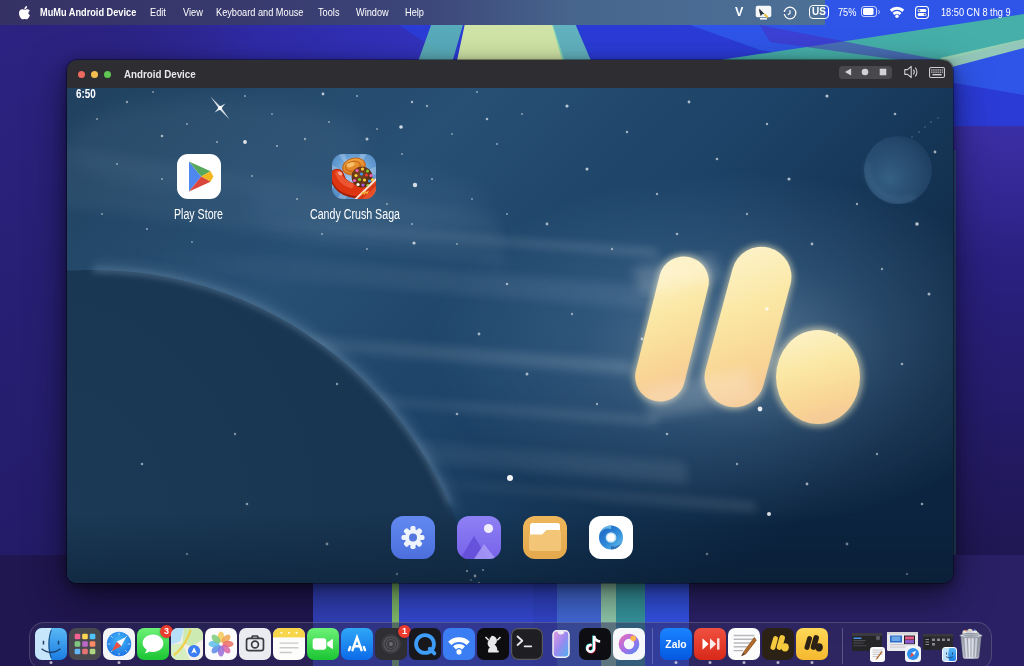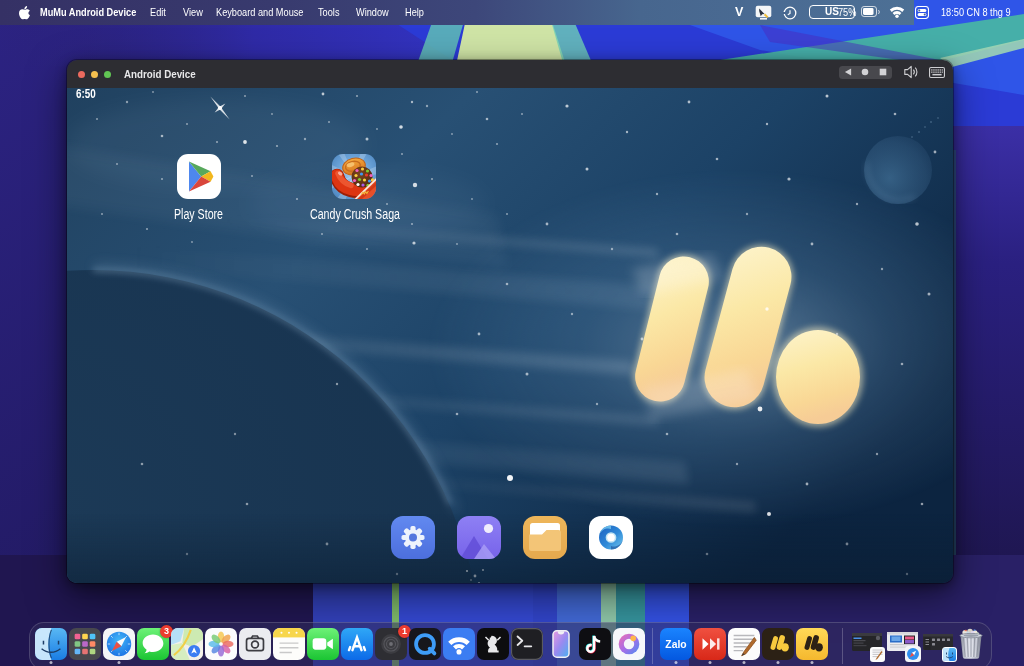--- a/index.html
+++ b/index.html
@@ -1,18 +1,18 @@
 <!DOCTYPE html>
 <html><head><meta charset="utf-8"><style>
 *{margin:0;padding:0;box-sizing:border-box}
 html,body{width:1024px;height:666px;overflow:hidden;font-family:"Liberation Sans",sans-serif}
 #desk{position:relative;width:1024px;height:666px;background:#221a5e;overflow:hidden}
 #wall{position:absolute;left:0;top:0}
 
-#menubar{position:absolute;left:0;top:0;width:914px;height:25px;color:#fff;font-size:12px;
+#menubar{position:absolute;left:0;top:0;width:825px;height:25px;color:#fff;font-size:12px;
 background:linear-gradient(90deg,#353165 0%,#383a6e 30%,#3d477a 52%,#47668e 70%,#4a6b93 85%,#4d7095 100%)}
 #menubar .ab{position:absolute;top:0;line-height:25px;white-space:nowrap;transform:scaleX(0.8);transform-origin:0 50%;font-size:11.5px}
 
 #win{position:absolute;left:67px;top:60px;width:886px;height:523px;border-radius:10px;overflow:hidden;
 box-shadow:0 14px 38px rgba(0,0,0,.5),0 3px 12px rgba(0,0,0,.42),0 0 0 1px rgba(0,0,0,.32)}
 #titlebar{position:absolute;left:0;top:0;width:100%;height:28px;background:#2d2d32;display:flex;align-items:center}
 .tl{width:7px;height:7px;border-radius:50%;margin-left:6.3px}
 #ttext{color:#e8e8ea;font-size:11.5px;font-weight:bold;margin-left:12.6px;transform:scaleX(0.85);transform-origin:0 50%}
 #tbr{position:absolute;left:0;top:0;width:100%;height:100%}
 #navpill{position:absolute;left:772px;top:5.5px;display:flex;align-items:center;justify-content:space-around;width:53px;height:13px;background:#48484d;border-radius:3.5px}
@@ -94,21 +94,21 @@
     <rect x="0.7" y="0.7" width="15.6" height="11.6" rx="2" fill="#f4f6f8"></rect>
     <path d="M5 13.8 h7" stroke="#f4f6f8" stroke-width="1.6"></path>
     <path d="M4.2 3.6 l5.4 5.4 -2.4 0.3 -1.5 2 -1.5 -5.2 Z" fill="#2c3340"></path>
     <path d="M9.5 9.2 l3.2 3.2" stroke="#f2c03c" stroke-width="2"></path>
   </svg>
   <svg style="position:absolute;left:783px;top:5.5px" width="14" height="14" viewBox="0 0 14 14">
     <circle cx="7" cy="7" r="5.8" fill="none" stroke="#ffffff" stroke-width="1.3"></circle>
     <path d="M7 4.2 L7 7.4 L4.8 8.8" stroke="#ffffff" stroke-width="1.2" fill="none"></path>
     <rect x="0" y="6" width="2.5" height="2" fill="#47658e"></rect>
   </svg>
-  <span class="ab" style="left:809px;top:4.5px;border:1.4px solid #fff;border-radius:4px;padding:0px 15px;font-size:10px;font-weight:bold;line-height:12px;transform:none">US</span>
+  <span class="ab" style="left:809px;top:4.5px;border:1.4px solid #fff;border-radius:4px;padding:0px 2px;font-size:10px;font-weight:bold;line-height:12px;transform:none">US</span>
   <span class="ab" style="left:838px">75%</span>
   <svg style="position:absolute;left:861px;top:6px" width="19" height="12" viewBox="0 0 19 12">
     <rect x="0.5" y="0.5" width="15" height="10" rx="2.6" fill="none" stroke="#ffffff" stroke-width="1" opacity="0.75"></rect>
     <rect x="2" y="2" width="10.5" height="7" rx="1.4" fill="#ffffff"></rect>
     <path d="M17.2 4 a2.4 2.4 0 0 1 0 4" fill="none" stroke="#ffffff" stroke-width="1" opacity="0.75"></path>
   </svg>
   <svg style="position:absolute;left:889px;top:6px" width="16" height="12" viewBox="0 0 16 12">
     <path d="M0.8 3.6 A10.5 10.5 0 0 1 15.2 3.6 L13.3 5.9 A7.6 7.6 0 0 0 2.7 5.9 Z" fill="#ffffff"></path>
     <path d="M3.6 6.9 A6.3 6.3 0 0 1 12.4 6.9 L10.6 9.1 A3.4 3.4 0 0 0 5.4 9.1 Z" fill="#ffffff"></path>
     <circle cx="8" cy="10.3" r="1.7" fill="#ffffff"></circle>

